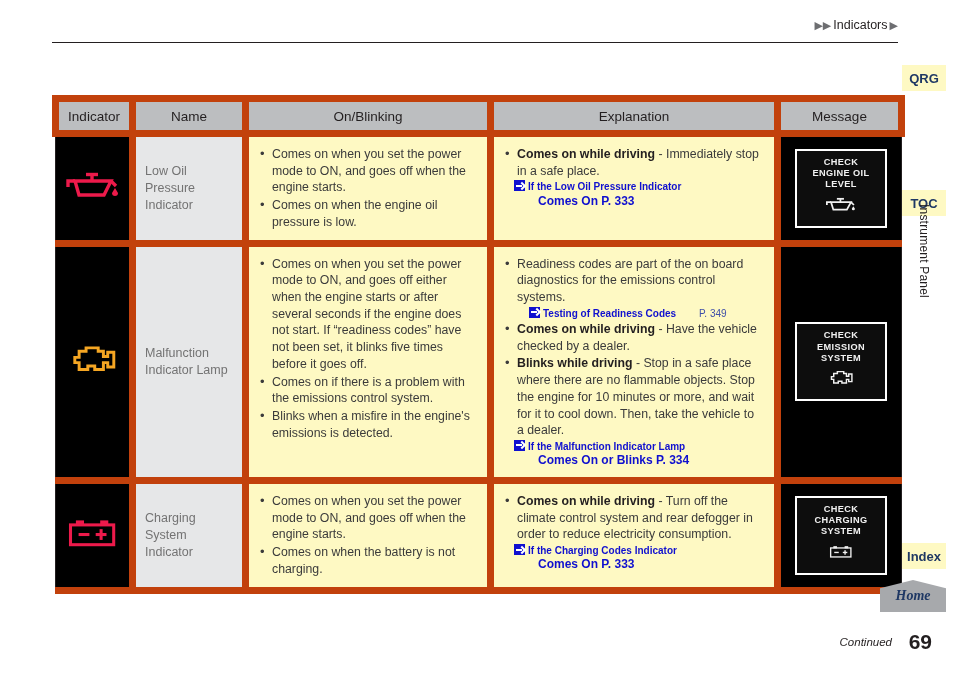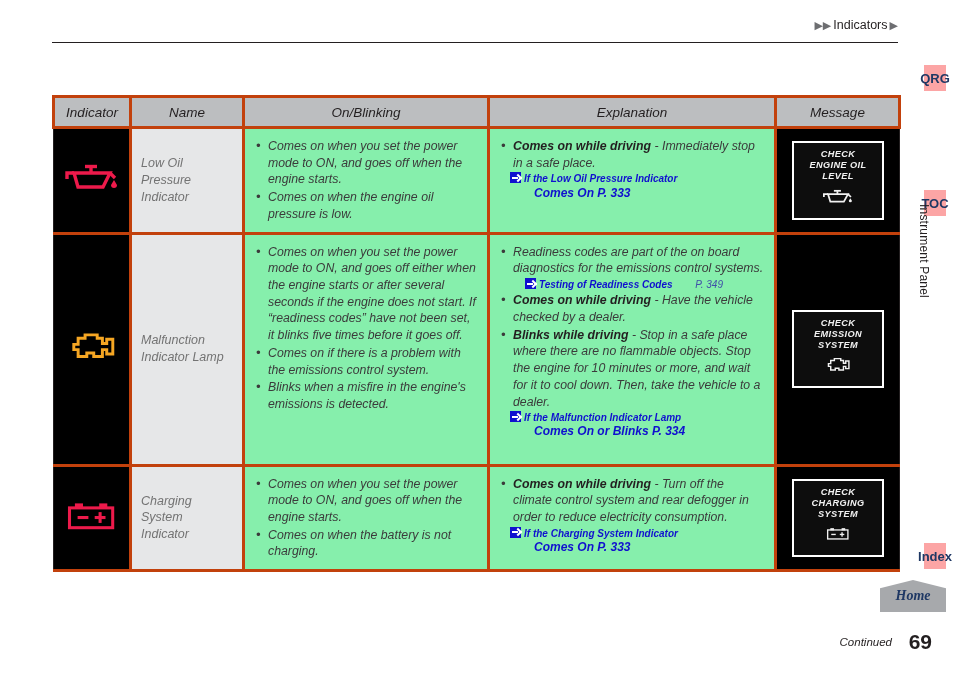--- a/index.html
+++ b/index.html
@@ -48,24 +48,23 @@
   
   .table {
     position: absolute;
     top: 95px;
     left: 52px;
     width: 846px;
     border-collapse: collapse;
     table-layout: fixed;
   }
   .table th, .table td {
-    border: 3px solid #c2410c;
+    border: 7px solid #c2410c;
     vertical-align: top;
     padding: 0;
-    font-style: italic;
   }
   .table thead th {
     background: #bcbec0;
     text-align: center;
     font-weight: normal;
     font-size: 13.5px;
     height: 28px;
     vertical-align: middle;
     color: #231f20;
   }
@@ -85,21 +84,21 @@
   }
   td.cell-name {
     background: #e6e7e8;
     font-size: 12.5px;
     line-height: 1.35;
     padding: 8px 9px;
     vertical-align: middle;
     color: #737373;
   }
   td.cell-text {
-    background: #86efac;
+    background: #fef9c3;
     font-size: 12.3px;
     line-height: 1.36;
     padding: 9px 10px 8px 8px;
     color: #3b3b3b;
   }
   td.cell-message {
     background: #000000;
     text-align: center;
     vertical-align: middle;
     border-right: 1px solid #231f20;
@@ -198,23 +197,23 @@
     display: flex;
     justify-content: center;
     align-items: center;
     height: 22px;
   }
 
   
   .side-btn {
     position: absolute;
     right: 8px;
-    width: 22px;
+    width: 44px;
     height: 26px;
-    background: #fca5a5;
+    background: #fef9c3;
     color: #1f3864;
     font-size: 13px;
     font-weight: bold;
     display: flex;
     align-items: center;
     justify-content: center;
   }
   #side-qrg   { top: 65px; }
   #side-toc   { top: 190px; }
   #side-index { top: 543px; }
@@ -417,21 +416,21 @@
         <ul class="bullets">
           <li>Comes on when you set the power mode to ON, and goes off when the engine starts.</li>
           <li>Comes on when the battery is not charging.</li>
         </ul>
       </td>
       <td class="cell-text">
         <ul class="bullets">
           <li><span class="b">Comes on while driving</span><span> - Turn off the climate control system and rear defogger in order to reduce electricity consumption.</span></li>
         </ul>
         <a class="ref">
-          <span class="ref-icon"></span><span>If the Charging System Indicator</span>
+          <span class="ref-icon"></span><span>If the Charging Codes Indicator</span>
         </a>
         <span class="ref-cont"><span>Comes On</span> <span class="pg">P. 333</span></span>
       </td>
       <td class="cell-message">
         <div class="msg-tile">
           <div class="line">CHECK</div>
           <div class="line">CHARGING</div>
           <div class="line">SYSTEM</div>
           <div class="msg-glyph">
             <svg width="30" height="18" viewBox="0 0 60 40">

